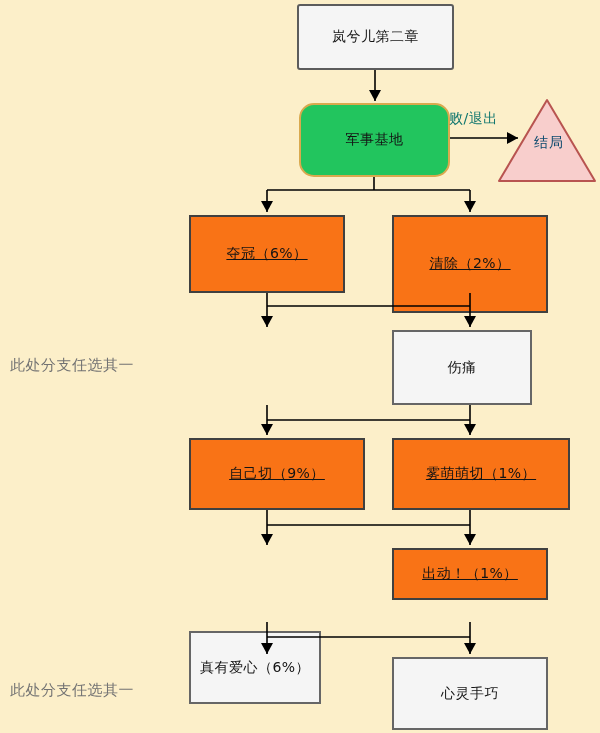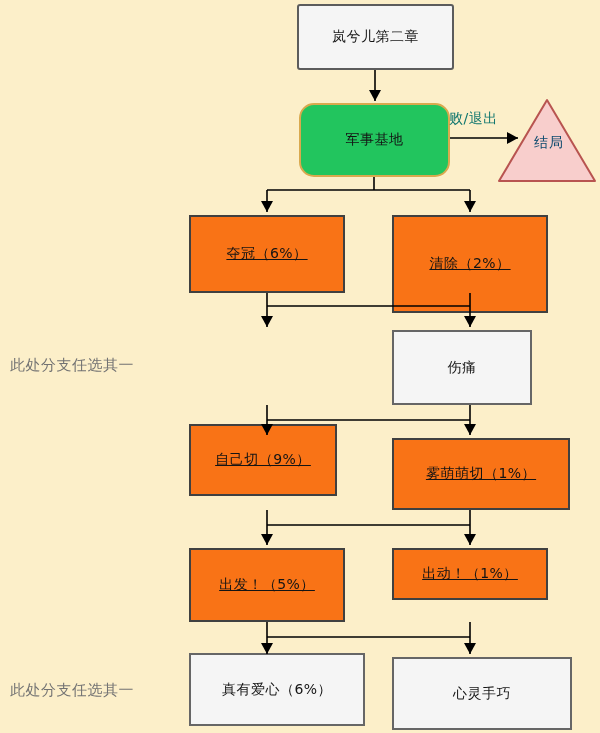--- a/index.html
+++ b/index.html
@@ -87,23 +87,22 @@
   <div class="edge-label" style="left:449px;top:110px;width:64px">败/退出</div>
 
   <div class="tri-label" style="left:519px;top:134px;width:60px">结局</div>
 
   <div class="node green" style="left:189px;top:215px;width:156px;height:78px">夺冠（6%）</div>
   <div class="node green" style="left:392px;top:215px;width:156px;height:98px">清除（2%）</div>
 
   <div class="side-note" style="top:356px">此处分支任选其一</div>
   <div class="node gray" style="left:392px;top:330px;width:140px;height:75px">伤痛</div>
 
-  <div class="node green" style="left:189px;top:424px;width:148px;height:72px">自己切（9%）</div>
+  <div class="node green" style="left:189px;top:438px;width:176px;height:72px">自己切（9%）</div>
   <div class="node green" style="left:392px;top:438px;width:178px;height:72px">雾萌萌切（1%）</div>
 
-  <div class="node green" style="left:189px;top:548px;width:156px;height:74px">出发！（5%）</div>
   <div class="node green" style="left:392px;top:548px;width:156px;height:52px">出动！（1%）</div>
 
   <div class="side-note" style="top:681px">此处分支任选其一</div>
-  <div class="node gray" style="left:189px;top:653px;width:176px;height:73px">真有爱心（6%）</div>
-  <div class="node gray" style="left:392px;top:657px;width:180px;height:73px">心灵手巧</div>
+  <div class="node gray" style="left:189px;top:631px;width:132px;height:73px">真有爱心（6%）</div>
+  <div class="node gray" style="left:392px;top:657px;width:156px;height:73px">心灵手巧</div>
 
 </div>
 
 </body></html>

